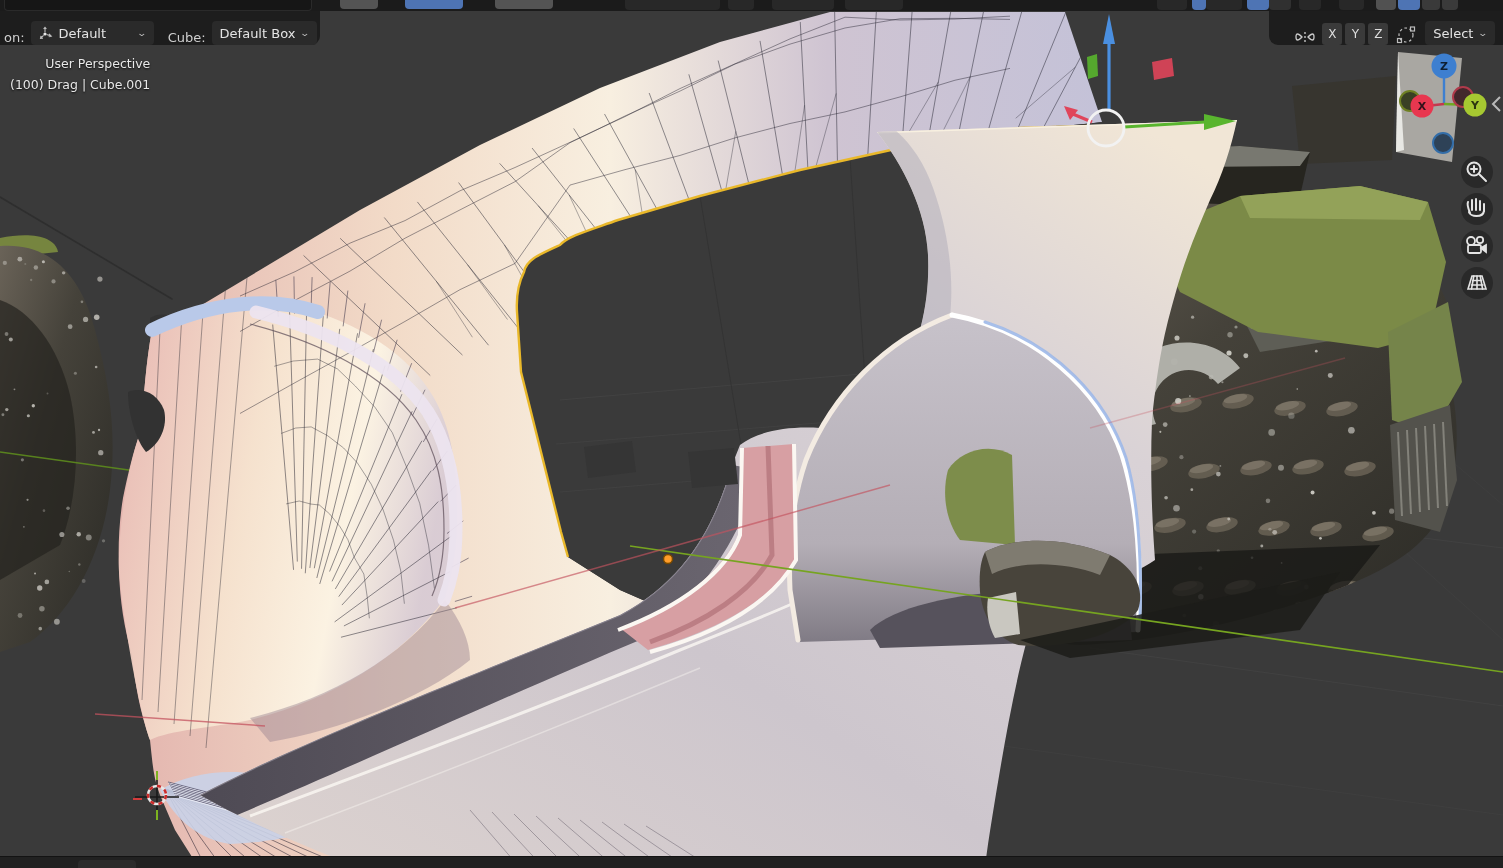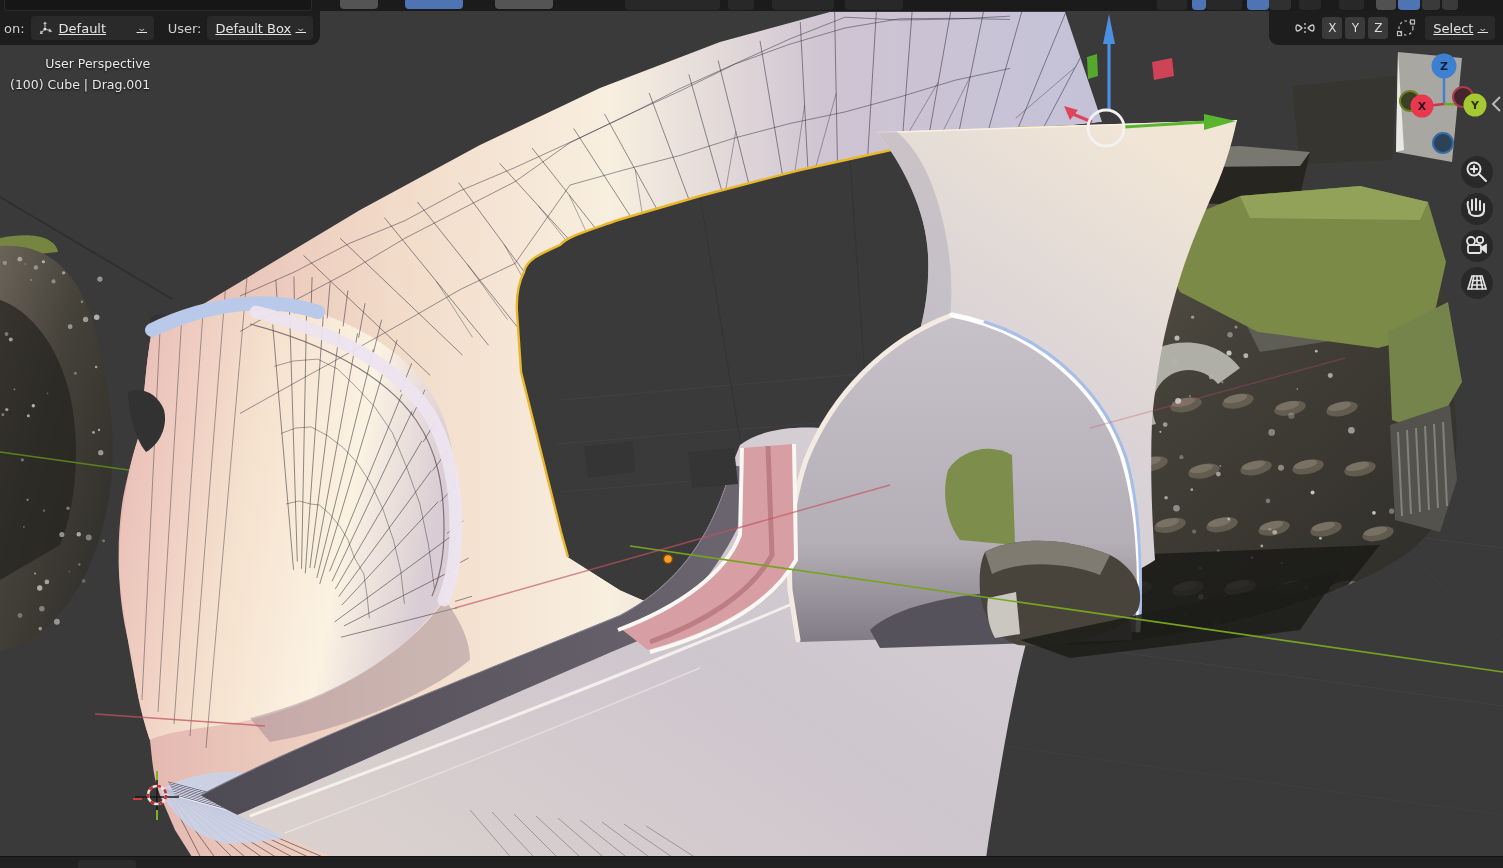--- a/index.html
+++ b/index.html
@@ -2,27 +2,27 @@
 <html><head>
 <meta charset="utf-8">
 <style>
   html,body{margin:0;padding:0;background:#111;}
   #app{position:relative;width:1503px;height:868px;overflow:hidden;background:#3a3a3a;
        font-family:"DejaVu Sans","Liberation Sans",sans-serif;-webkit-font-smoothing:antialiased;}
   
   #topstrip{position:absolute;left:0;top:0;width:1503px;height:11px;background:#1b1b1b;z-index:40;}
   .tsbtn{position:absolute;top:0;border-radius:0 0 4px 4px;}
   
-  .hdr{position:absolute;top:11px;height:34px;background:#1d1d1d;z-index:41;display:flex;align-items:center;
+  .hdr{position:absolute;top:11px;height:34px;background:#1d1d1d;z-index:41;display:flex;align-items:flex-end;
        color:#d6d6d6;font-size:13px;}
   #hdr-left{left:0;width:318px;border-radius:0 0 9px 0;padding-left:2px;}
   #hdr-right{right:0;width:226px;border-radius:0 0 0 9px;justify-content:flex-end;padding-right:8px;}
   .hlabel{color:#cfcfcf;margin:0 6px 0 2px;}
   .hbtn{display:flex;align-items:center;gap:6px;background:#2a2a2a;border-radius:4px;height:24px;
-        padding:0 8px;cursor:pointer;color:#e4e4e4;text-decoration:underline;}
+        padding:0 8px;cursor:pointer;color:#e4e4e4;}
   .chev{font-size:9px;color:#bdbdbd;transform:scaleX(1.4);}
   .axbtn{width:20px;height:22px;background:#3a3a3a;border-radius:3px;display:flex;align-items:center;
          justify-content:center;color:#dedede;font-size:12px;margin-left:3px;cursor:pointer;}
   
   #vp-text{position:absolute;left:10px;top:53px;z-index:30;color:#e8e8e8;
            text-shadow:0 1px 2px rgba(0,0,0,.85);line-height:21px;font-size:12.5px;text-align:right;}
   
   #botstrip{position:absolute;left:0;top:856px;width:1503px;height:12px;background:#212121;
             border-top:1px solid #131313;z-index:40;}
   #botstrip .nub{position:absolute;left:78px;top:3px;width:58px;height:9px;background:#2b2b2b;border-radius:4px 4px 0 0;}
@@ -826,21 +826,21 @@
     <div class="hbtn">
       <svg width="14" height="14" viewBox="0 0 14 14">
         <circle cx="6" cy="8" r="1.6" fill="#e8e8e8"></circle>
         <path d="M6,6.2 L6,1.5 M4.6,3 L6,1.3 L7.4,3" stroke="#bdbdbd" stroke-width="1.1" fill="none"></path>
         <path d="M7.6,8.6 L12,10 M10,7.8 L12.3,10.1 L9.7,10.8" stroke="#bdbdbd" stroke-width="1.1" fill="none"></path>
         <path d="M4.6,9.4 L1.8,12 M2,9.8 L1.5,12.3 L4,12.2" stroke="#bdbdbd" stroke-width="1.1" fill="none"></path>
       </svg>
       <span>Default</span>
       <span class="chev" style="margin-left:26px;">⌄</span>
     </div>
-    <span class="hlabel" style="margin-left:14px;">User:</span>
+    <span class="hlabel" style="margin-left:14px;">Cube:</span>
     <div class="hbtn">
       <span>Default Box</span>
       <span class="chev">⌄</span>
     </div>
   </div>
 
   <div id="hdr-right" class="hdr">
     <svg width="20" height="16" viewBox="0 0 20 16" style="margin-right:4px;">
       <path d="M7,8 C3,4 1,4 1,8 C1,12 3,12 7,8 Z" fill="none" stroke="#c9c9c9" stroke-width="1.3"></path>
       <path d="M13,8 C17,4 19,4 19,8 C19,12 17,12 13,8 Z" fill="none" stroke="#c9c9c9" stroke-width="1.3"></path>
@@ -857,19 +857,19 @@
       <rect x="2.5" y="13.5" width="4" height="4" fill="none" stroke="#bdbdbd" stroke-width="1.2"></rect>
     </svg>
     <div class="hbtn">
       <span>Select</span>
       <span class="chev">⌄</span>
     </div>
   </div>
 
   <div id="vp-text">
     <div>User Perspective</div>
-    <div>(100) Cube | Drag.001</div>
+    <div>(100) Drag | Cube.001</div>
   </div>
 
   <div id="botstrip">
       <div class="nub"></div>
     </div>
 </div>
 
 </body></html>

